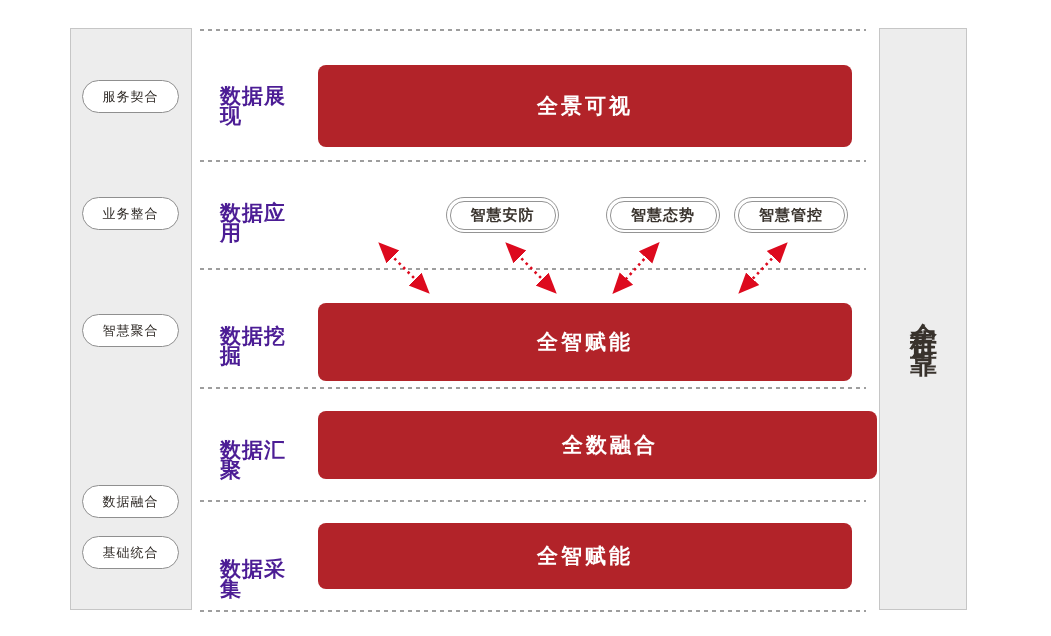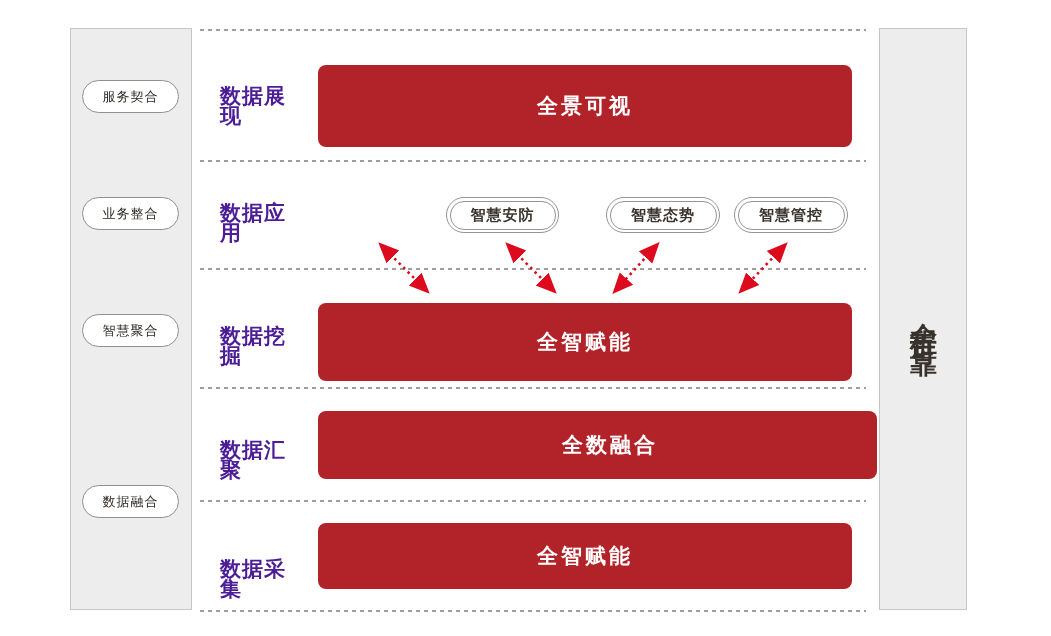--- a/index.html
+++ b/index.html
@@ -63,20 +63,23 @@
     </div>
   <div class="side-pill" style="top:197px;">
       <span>业务整合</span>
     </div>
   <div class="side-pill" style="top:314px;">
       <span>智慧聚合</span>
     </div>
   <div class="side-pill" style="top:437px;margin-top:48px;">
       <span>数据融合</span>
     </div>
+  <div class="side-pill" style="top:536px;">
+      <span>基础统合</span>
+    </div>
 
   <div class="side-panel side-right">
     <div class="vertical-text">全程可靠</div>
   </div>
 
   <div class="dotline" style="top:29px;"></div>
   <div class="dotline" style="top:160px;"></div>
   <div class="dotline" style="top:268px;"></div>
   <div class="dotline" style="top:387px;"></div>
   <div class="dotline" style="top:500px;"></div>

